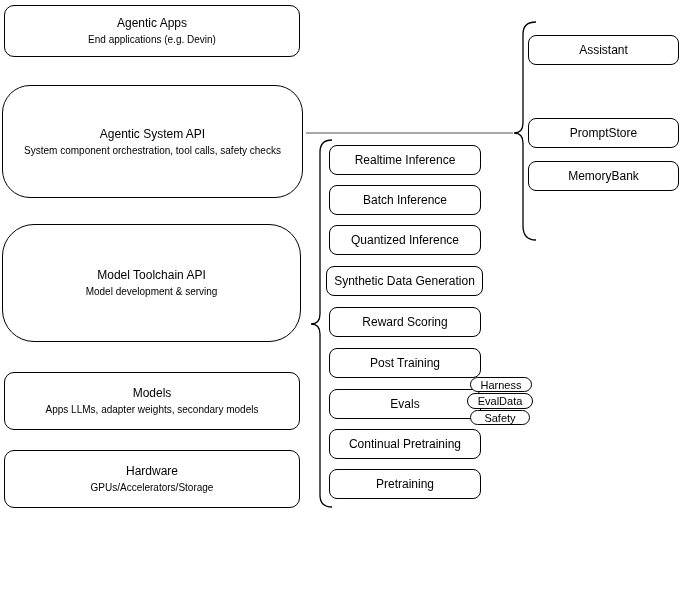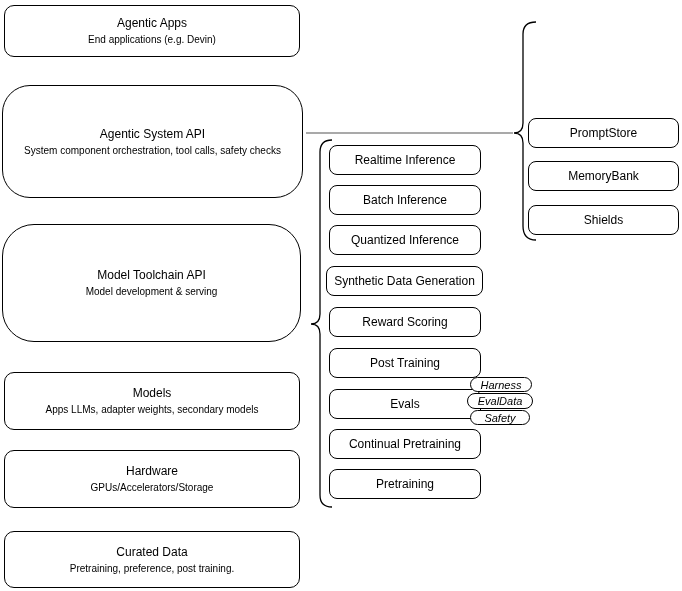--- a/index.html
+++ b/index.html
@@ -18,21 +18,21 @@
   .item,.comp{
     position:absolute;box-sizing:border-box;border:1.5px solid #000;border-radius:8px;
     background:#fff;display:flex;align-items:center;justify-content:center;
     font-size:12px;z-index:2;white-space:nowrap;
   }
   .item{left:329px;width:152px;height:30px;}
   .comp{left:528px;width:151px;height:30px;}
   .tag{
     position:absolute;box-sizing:border-box;border:1.3px solid #000;border-radius:9px;
     background:#fff;display:flex;align-items:center;justify-content:center;
-    font-size:11px;z-index:3;white-space:nowrap;font-style:italic;
+    font-size:11px;z-index:3;white-space:nowrap;
   }
 </style>
 </head>
 <body>
 
 <div id="canvas">
 
   <svg id="connector-layer" viewBox="0 0 682 591" xmlns="http://www.w3.org/2000/svg">
     <line x1="306" y1="133" x2="513" y2="133" stroke="#8c8c8c" stroke-width="1.6"></line>
     <path d="M 332 140 Q 320 140 320 152 L 320 314 Q 320 324 311 324 Q 320 324 320 334 L 320 495 Q 320 507 332 507" fill="none" stroke="#000" stroke-width="1.3"></path>
@@ -57,36 +57,32 @@
   <div class="node" style="left:4px;top:372px;width:296px;height:58px;border-radius:10px;">
     <div class="node-title">Models</div>
     <div class="node-sub">Apps LLMs, adapter weights, secondary models</div>
   </div>
 
   <div class="node" style="left:4px;top:450px;width:296px;height:58px;border-radius:10px;">
     <div class="node-title">Hardware</div>
     <div class="node-sub">GPUs/Accelerators/Storage</div>
   </div>
 
-  <div class="node" style="left:4px;top:531px;width:296px;height:57px;border-radius:10px;">
-    <div class="node-title">Curated Data</div>
-    <div class="node-sub">Pretraining, preference, post training.</div>
-  </div>
 
   <div class="item" style="top:145px;">Realtime Inference</div>
   <div class="item" style="top:225px;">Quantized Inference</div>
   <div class="item" style="top:185px;">Batch Inference</div>
   <div class="item" style="top:266px;left:326px;width:157px;">Synthetic Data Generation</div>
   <div class="item" style="top:307px;">Reward Scoring</div>
   <div class="item" style="top:348px;">Post Training</div>
   <div class="item" style="top:389px;">Evals</div>
   <div class="item" style="top:429px;">Continual Pretraining</div>
   <div class="item" style="top:469px;">Pretraining</div>
 
   <div class="tag" style="left:470px;top:377px;width:62px;height:15px;">Harness</div>
   <div class="tag" style="left:467px;top:393px;width:66px;height:16px;">EvalData</div>
   <div class="tag" style="left:470px;top:410px;width:60px;height:15px;">Safety</div>
 
+  <div class="comp" style="top:35px;">Assistant</div>
   <div class="comp" style="top:118px;">PromptStore</div>
   <div class="comp" style="top:161px;">MemoryBank</div>
-  <div class="comp" style="top:205px;">Shields</div>
 
 </div>
 
 </body></html>

